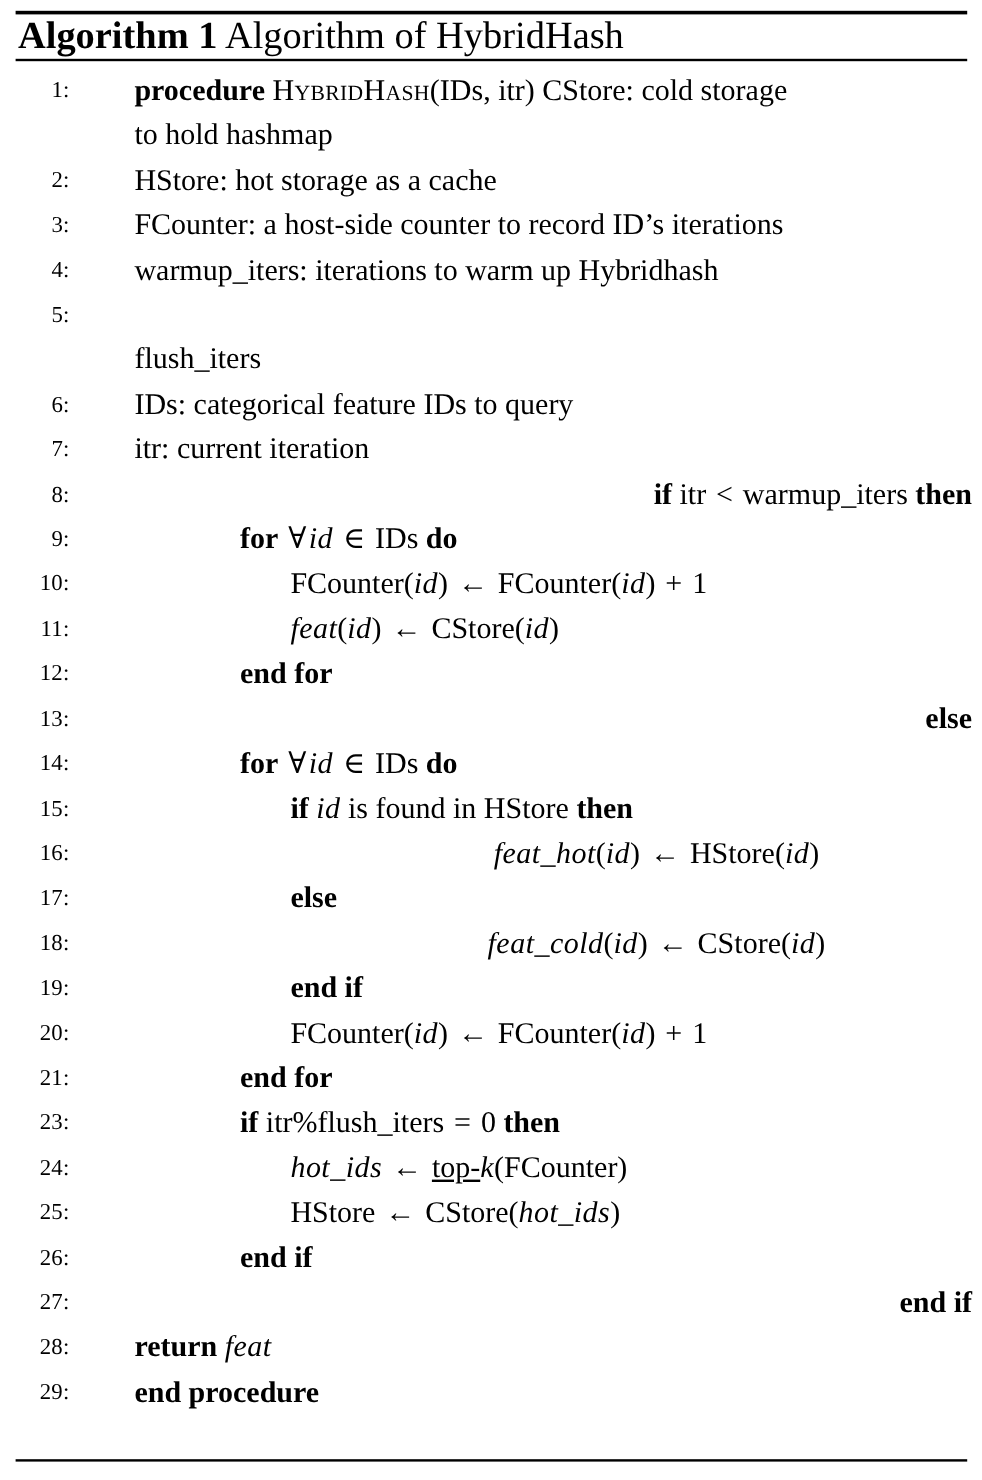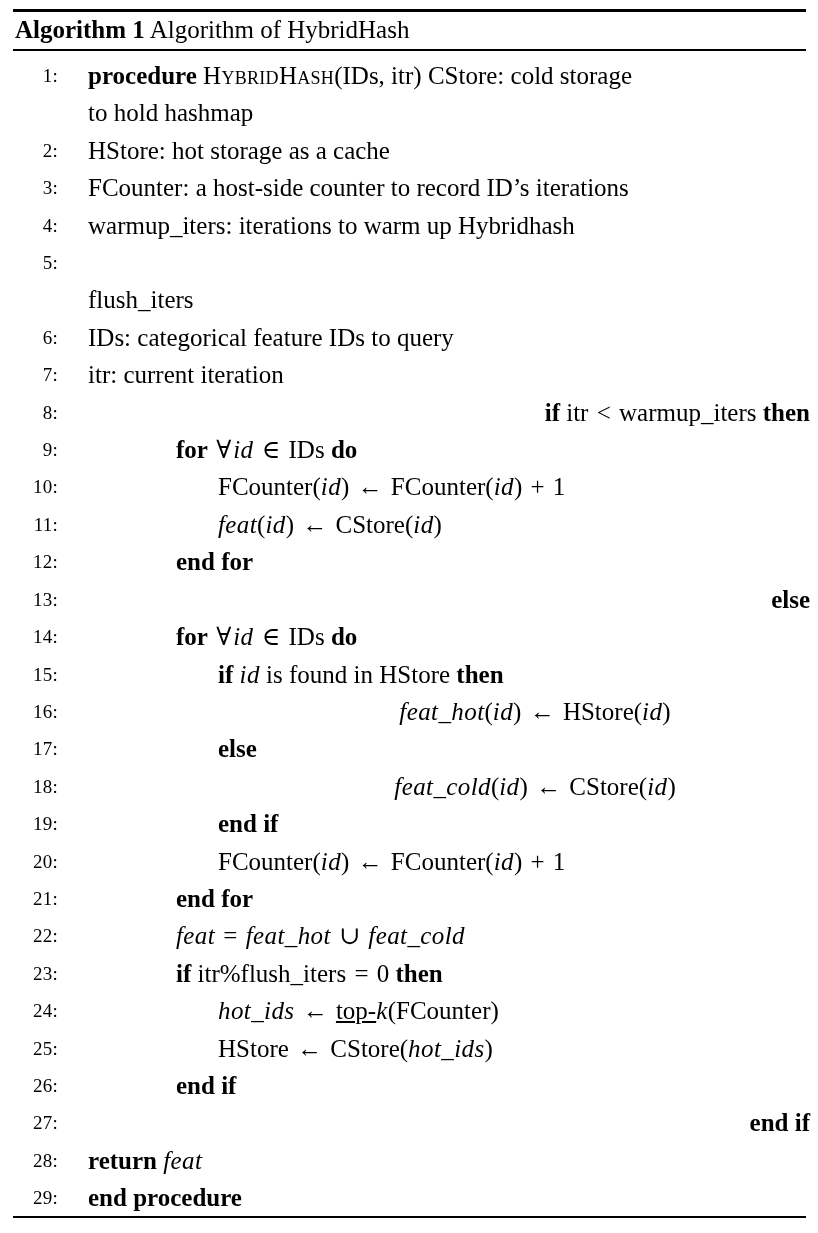--- a/index.html
+++ b/index.html
@@ -30,21 +30,21 @@
   }
   .rule-top    { top: 9px;    height: 3.2px; }
   .rule-header { top: 49px;   height: 1.6px; }
   .rule-bottom { top: 1216px; height: 1.6px; }
 
   
   .caption {
     position: absolute;
     left: 15px;
     top: 13px;
-    font-size: 25px;
+    font-size: 32px;
     line-height: 33px;
     white-space: nowrap;
   }
   .caption .alg-label { font-weight: bold; }
   .caption .alg-title { font-weight: normal; }
 
   
   .lines {
     position: absolute;
     left: 0;
@@ -69,21 +69,21 @@
     top: 0;
     width: 58px;
     text-align: right;
     font-size: 19px;
     line-height: 37.4px;
     letter-spacing: 0.2px;
   }
 
   .linebody {
     display: block;
-    margin-left: 88px;
+    margin-left: 112px;
     margin-right: 8px;
   }
 
   
   .ind0 { padding-left: 0px;   }
   .ind1 { padding-left: 46px; text-align: right;  }
   .ind2 { padding-left: 88px;  }
   .ind3 { padding-left: 130px; }
   .ind4 { padding-left: 172px; text-align: center; }
 
@@ -223,24 +223,20 @@
     <div class="alg-line">
       <span class="lineno">20:</span>
       <span class="linebody ind3"><span>FCounter</span>(<span class="mathit">id</span>) <span class="op">←</span> <span>FCounter</span>(<span class="mathit">id</span>) <span class="op">+</span> <span class="num">1</span></span>
     </div>
 
     <div class="alg-line">
       <span class="lineno">21:</span>
       <span class="linebody ind2"><b>end for</b></span>
     </div>
 
-    <div class="alg-line">
-      <span class="lineno">22:</span>
-      <span class="linebody ind2"><span class="mathit">feat</span> <span class="op">=</span> <span class="mathit">feat_hot</span> <span class="op">∪</span> <span class="mathit">feat_cold</span></span>
-    </div>
 
     <div class="alg-line">
       <span class="lineno">23:</span>
       <span class="linebody ind2"><b>if</b> <span class="tight">itr%flush_iters</span> <span class="op">=</span> <span class="num">0</span> <b>then</b></span>
     </div>
 
     <div class="alg-line">
       <span class="lineno">24:</span>
       <span class="linebody ind3"><span class="mathit">hot_ids</span> <span class="op">←</span> <span class="rm">top-</span><span class="mathit">k</span><span>(FCounter)</span></span>
     </div>

